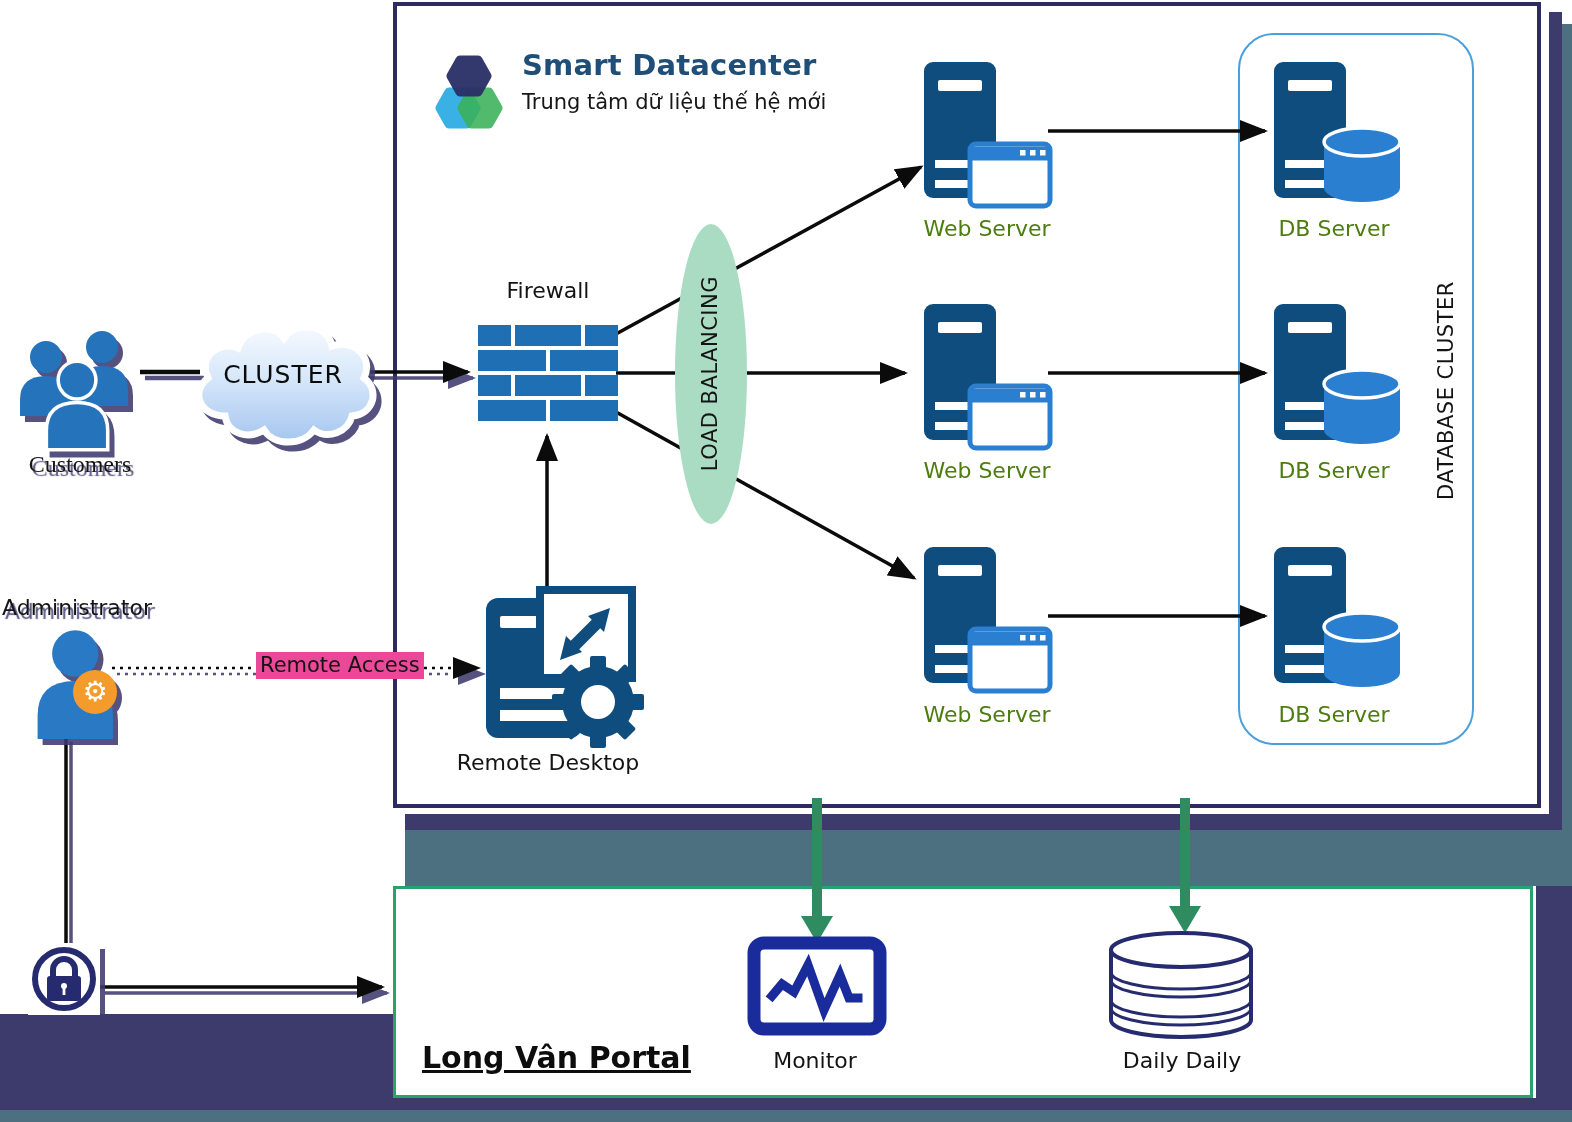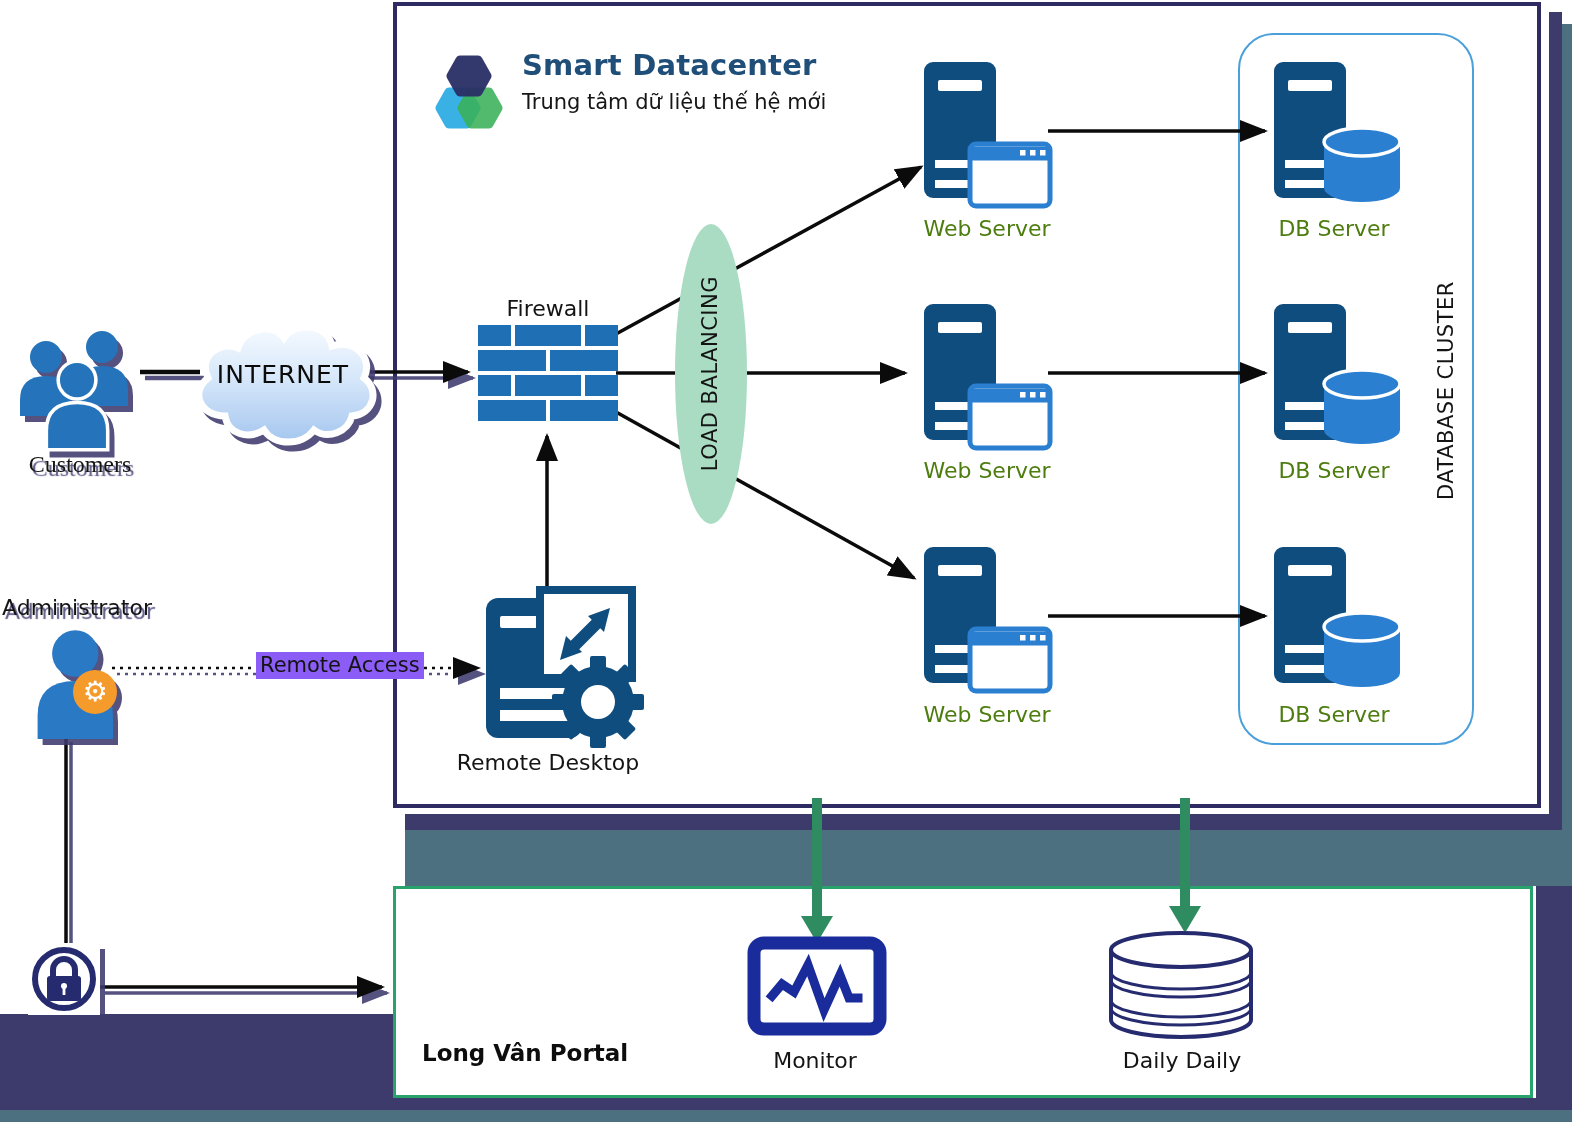--- a/index.html
+++ b/index.html
@@ -27,22 +27,22 @@
   svg.art{left:0;top:0;width:1572px;height:1122px;pointer-events:none;}
   .shadowed{filter:drop-shadow(5px 6px 0px rgba(62,58,109,0.88));}
   
   .lbl{position:absolute;font-size:22px;line-height:1.2;color:#141414;}
   .center{text-align:center;}
   .srv{color:#4d7c0f;}
   .title{font-size:29px;font-weight:600;color:#1F4E79;letter-spacing:0.2px;}
   .subtitle{font-size:21px;color:#161616;margin-top:4px;}
   .shadow-text{text-shadow:3px 4px 1px rgba(62,58,109,0.85);}
   .vtext{transform:rotate(-90deg);transform-origin:center center;white-space:nowrap;letter-spacing:0.5px;}
-  .remote-access{background:#8b5cf6;padding:1px 4px;font-size:21px;}
-  .portal-title{font-weight:bold;font-size:23px;color:#0d0d0d;}
+  .remote-access{background:#ec4899;padding:1px 4px;font-size:21px;}
+  .portal-title{font-weight:bold;font-size:30px;color:#0d0d0d;text-decoration:underline;}
   .internet-label{font-size:25px;letter-spacing:1px;color:#0b0b0b;}
 </style>
 </head>
 <body>
 
 <div class="canvas">
 
   <div class="abs sh-purple" style="left:405px;top:814px;width:1155px;height:16px;"></div>
   <div class="abs sh-teal" style="left:405px;top:830px;width:1167px;height:56px;"></div>
   <div class="abs sh-purple" style="left:1549px;top:12px;width:13px;height:818px;"></div>
@@ -222,23 +222,23 @@
       <path d="M3,70 a70,17 0 0 0 140,0" fill="none" stroke-width="3"></path>
       <path d="M3,78 a70,17 0 0 0 140,0" fill="none" stroke-width="3"></path>
       <ellipse cx="73" cy="20" rx="70" ry="17" stroke-width="4"></ellipse>
     </g>
   </svg>
 
   <div class="lbl title" style="left:522px;top:48px;">Smart Datacenter</div>
   <div class="lbl subtitle" style="left:522px;top:86px;">Trung tâm dữ liệu thế hệ mới</div>
 
   <div class="lbl center shadow-text" style="left:10px;top:450px;width:140px;font-size:24px;font-family:Liberation Serif, serif;">Customers</div>
-  <div class="lbl center internet-label" style="left:195px;top:360px;width:176px;">INTERNET</div>
-
-  <div class="lbl center" style="left:478px;top:296px;width:140px;">Firewall</div>
+  <div class="lbl center internet-label" style="left:195px;top:360px;width:176px;">CLUSTER</div>
+
+  <div class="lbl center" style="left:478px;top:278px;width:140px;">Firewall</div>
   <div class="lbl center vtext" style="left:561px;top:361px;width:300px;font-size:21px;">LOAD BALANCING</div>
 
   <div class="lbl center srv" style="left:920px;top:216px;width:134px;">Web Server</div>
   <div class="lbl center srv" style="left:920px;top:458px;width:134px;">Web Server</div>
   <div class="lbl center srv" style="left:920px;top:702px;width:134px;">Web Server</div>
 
   <div class="lbl center srv" style="left:1270px;top:216px;width:128px;">DB Server</div>
   <div class="lbl center srv" style="left:1270px;top:458px;width:128px;">DB Server</div>
   <div class="lbl center srv" style="left:1270px;top:702px;width:128px;">DB Server</div>
 

